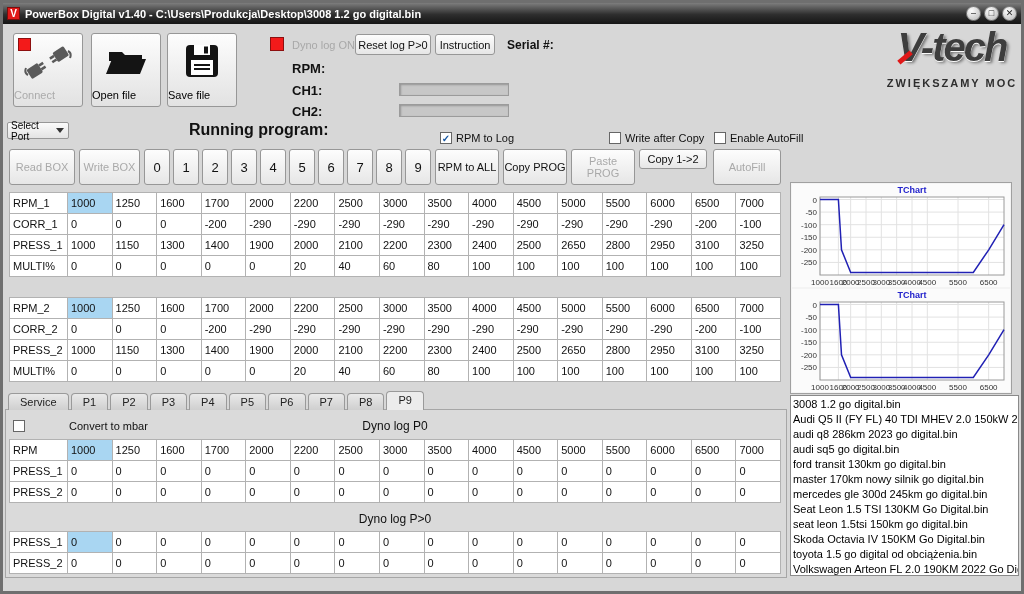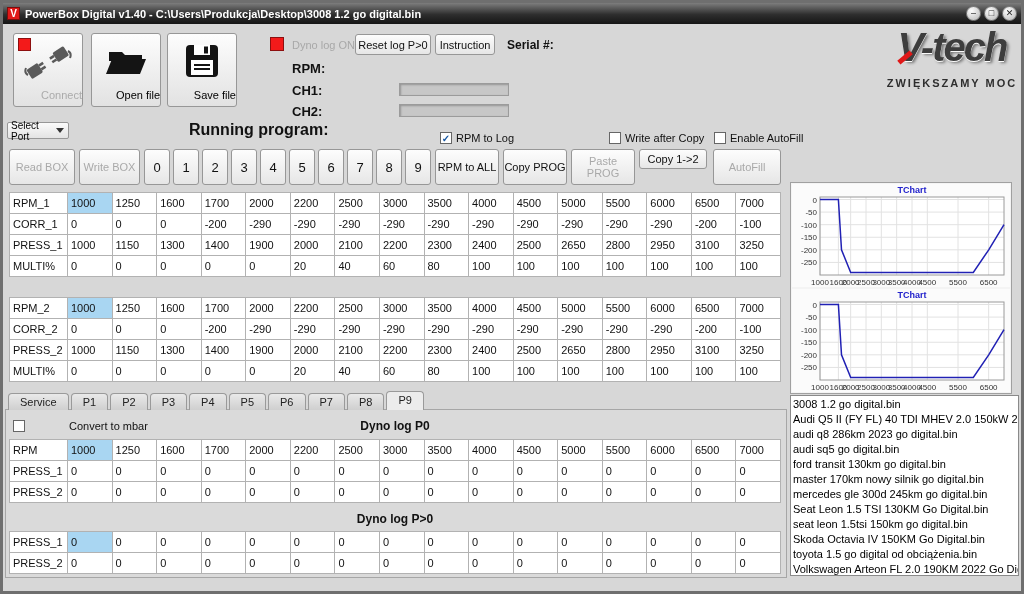--- a/index.html
+++ b/index.html
@@ -9,21 +9,21 @@
   
   .titlebar { position:absolute; left:0; top:0; right:0; height:21px; background:linear-gradient(#7d7d7d,#2e2e2e 55%,#151515); display:flex; align-items:center; padding:0 4px; }
   .title-icon { width:13px; height:13px; background:#e01818; border:1px solid #7a0d0d; color:#fff; font-size:10px; font-weight:bold; text-align:center; line-height:12px; margin-right:5px; flex:0 0 auto; }
   .title-text { color:#fff; font-size:11px; font-weight:bold; white-space:nowrap; }
   .win-controls { margin-left:auto; display:flex; gap:3px; }
   .win-btn { width:15px; height:15px; border-radius:50%; background:radial-gradient(circle at 35% 30%, #fdfdfd, #b5b5b5); border:1px solid #808080; color:#222; font-size:9px; line-height:13px; text-align:center; cursor:default; }
 
   
   .btn { position:absolute; background:linear-gradient(#fdfdfd,#e6e6e6); border:1px solid #979797; border-radius:3px; font-size:11px; color:#111; display:flex; align-items:center; justify-content:center; text-align:center; }
   .btn.disabled { color:#a9a9a9; }
-  .bigbtn { position:absolute; top:30px; width:70px; height:74px; background:linear-gradient(#fdfdfd,#e2e2e2); border:1px solid #979797; border-radius:3px; font-size:11px; display:flex; flex-direction:column; align-items:flex-end; justify-content:flex-end; padding-bottom:5px; }
+  .bigbtn { position:absolute; top:30px; width:70px; height:74px; background:linear-gradient(#fdfdfd,#e2e2e2); border:1px solid #979797; border-radius:3px; font-size:11px; display:flex; flex-direction:column; align-items:flex-start; justify-content:flex-end; padding-bottom:5px; }
   .bigbtn .iconwrap { position:absolute; top:10px; left:0; right:0; display:flex; justify-content:center; }
   .bigbtn.disabled { color:#ababab; }
   .indicator { position:absolute; width:13px; height:13px; background:#f31a1a; border:1px solid #8d0f0f; }
 
   .lbl { position:absolute; font-size:12px; font-weight:bold; color:#111; white-space:nowrap; }
   .graylbl { position:absolute; font-size:11px; color:#a8a8a8; white-space:nowrap; }
   .bar { position:absolute; width:110px; height:13px; background:#c7c7c7; border:1px solid #9b9b9b; box-shadow:inset 1px 1px 2px rgba(0,0,0,.25); }
 
   .dropdown { position:absolute; left:4px; top:119px; width:62px; height:17px; background:linear-gradient(#fbfbfb,#e3e3e3); border:1px solid #979797; border-radius:2px; display:flex; align-items:center; font-size:10px; padding-left:3px; }
   .dropdown .arrow { margin-left:auto; margin-right:4px; width:0; height:0; border-left:4px solid transparent; border-right:4px solid transparent; border-top:5px solid #333; }
@@ -39,21 +39,21 @@
   .grid td { border:1px solid #b2b2b2; background:#fff; height:21px; font-size:11px; padding:0 3px; text-align:left; color:#111; overflow:hidden; white-space:nowrap; }
   .grid td.row-label { width:58px; }
   .grid td.sel { background:#a9d6f2; }
 
   
   .tabs { position:absolute; left:5px; top:389px; display:flex; align-items:flex-end; height:18px; }
   .tab { padding:2px 11px 3px 11px; font-size:11px; color:#222; background:linear-gradient(#e9e9e9,#cfcfcf); border:1px solid #9a9a9a; border-bottom:none; border-radius:4px 4px 0 0; margin-right:2px; height:17px; }
   .tab.active { background:#ececec; height:19px; font-weight:normal; }
   .tabpanel { position:absolute; left:2px; top:406px; width:782px; height:169px; border:1px solid #a6a6a6; background:#dadada; }
 
-  .sectiontitle { position:absolute; font-size:12px; font-weight:bold; color:#111; width:772px; left:6px; text-align:center; }
+  .sectiontitle { position:absolute; font-size:12px; font-weight:normal; color:#111; width:772px; left:6px; text-align:center; }
 
   
   .logo { position:absolute; left:880px; top:22px; width:138px; text-align:center; }
   .logo-text { font-size:40px; font-weight:bold; font-style:italic; letter-spacing:-2px; color:#3d3d3d; text-shadow:0 1px 0 #fafafa, 2px 2px 3px rgba(0,0,0,.45); line-height:44px; }
   .logo-tick { position:absolute; left:14px; top:30px; width:16px; height:5px; background:#e01818; transform:rotate(-40deg); }
   .logo-slogan { font-size:11px; font-weight:bold; letter-spacing:2px; color:#2e2e2e; margin-top:8px; }
 
   .chartpanel { position:absolute; left:787px; top:179px; width:222px; height:212px; background:#f4f4f4; border:1px solid #a0a0a0; }
   .chart-box { position:absolute; width:218px; height:103px; }
 

